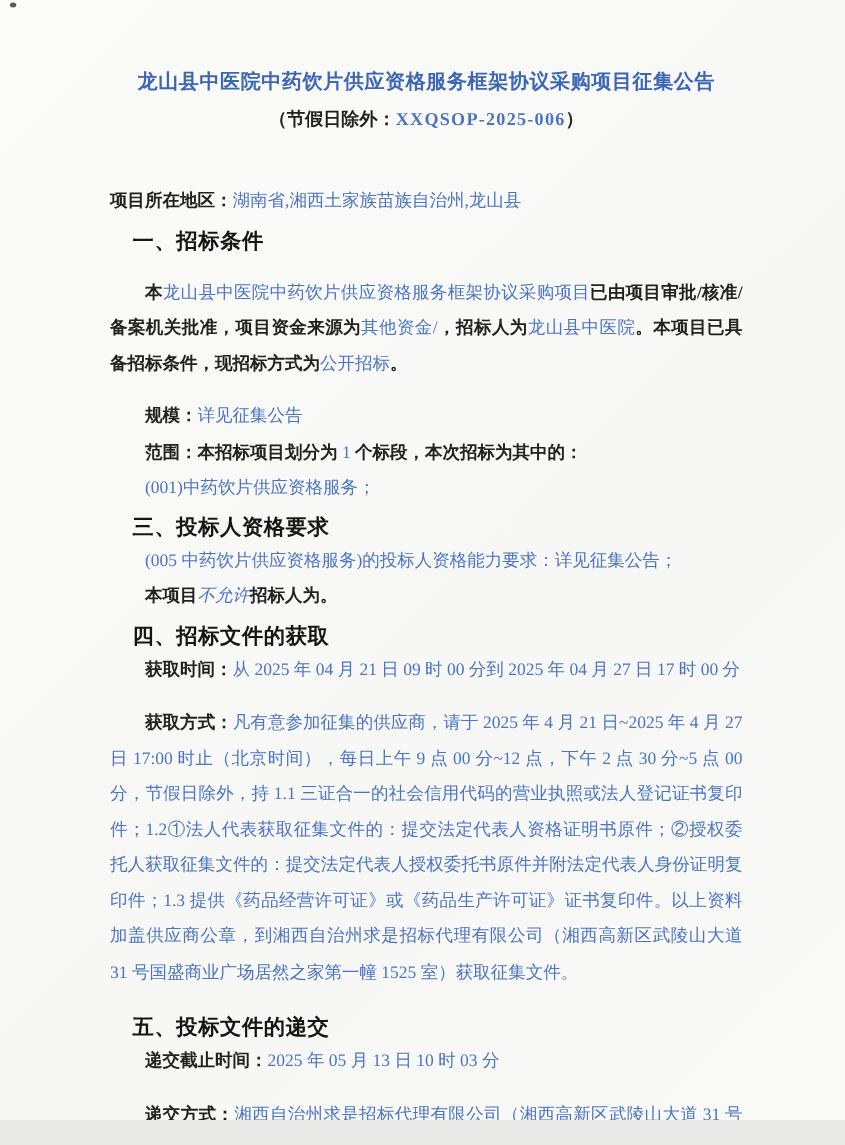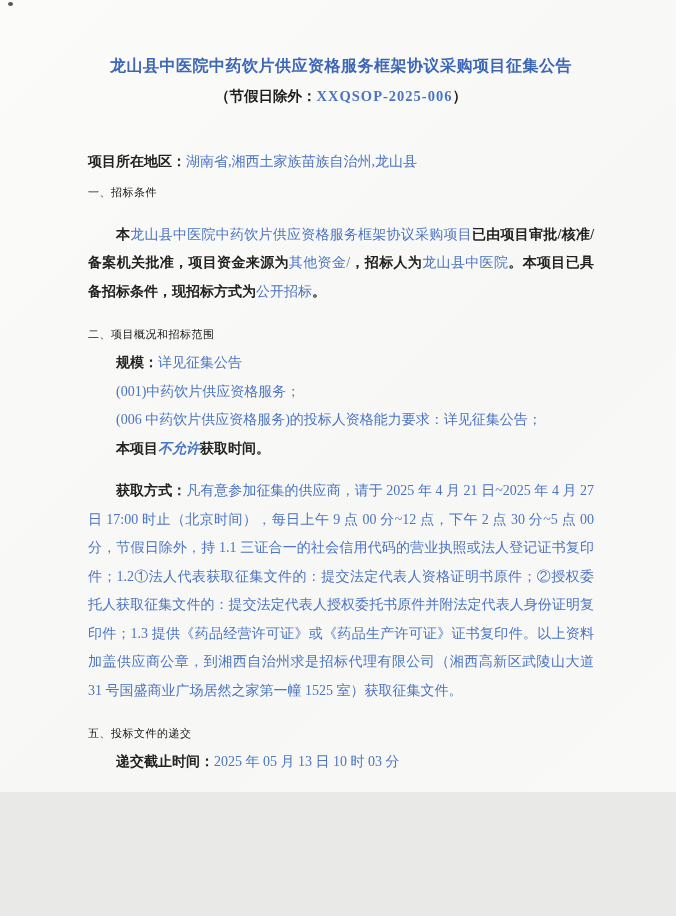--- a/index.html
+++ b/index.html
@@ -3,21 +3,21 @@
 <meta charset="utf-8">
 <style>
   html, body { margin: 0; padding: 0; }
   body {
     width: 676px; height: 916px;
     background: #e9e9e7;
     font-family: "Liberation Serif", "DejaVu Serif", serif;
   }
   .page {
     position: relative;
-    width: 676px; height: 792px;
+    width: 676px; height: 896px;
     box-sizing: border-box;
     background: linear-gradient(135deg, #fbfbf9 0%, #f7f7f5 60%, #f9f9f7 100%);
     padding: 0 82px 0 88px;
     overflow: hidden;
     color: #222;
   }
   .title {
     margin: 54px 0 0 0;
     font-size: 16px;
     line-height: 23px;
@@ -37,30 +37,30 @@
   .subtitle .b { font-weight: 700; letter-spacing: 1px; }
   .region { margin: 40px 0 0 0; }
   .line, .para, .region {
     font-size: 14px;
     line-height: 28.5px;
     color: #222;
   }
   .line, .para { text-indent: 2em; }
   .para { text-align: justify; }
   .sec-heading {
-    font-size: 11px;
-    font-weight: 400;
+    font-size: 17px;
+    font-weight: 700;
     line-height: 29px;
-    margin: 1px 0 0 0;
+    margin: 1px 0 0 18px;
     color: #151515;
     letter-spacing: 0.5px;
   }
   .k { color: #222222; font-weight: 700; text-align: right; }
   .b { color: #4b74c2; font-weight: 400; }
-  .bi { color: #4b74c2; font-weight: 700; font-style: italic; }
+  .bi { color: #4b74c2; font-weight: 400; font-style: italic; }
   
   .page::before {
     content: "";
     position: absolute;
     left: 8px; top: 2px;
     width: 5px; height: 4px;
     background: #3a3a3a;
     border-radius: 50%;
     opacity: 0.85;
   }
@@ -72,26 +72,29 @@
 
   <h1 class="title">龙山县中医院中药饮片供应资格服务框架协议采购项目征集公告</h1>
 
   <div class="subtitle"><span>（节假日除外：</span><span class="b">XXQSOP-2025-006</span><span>）</span></div>
 
   <div class="region"><span class="k">项目所在地区：</span><span class="b">湖南省,湘西土家族苗族自治州,龙山县</span></div>
 
   <h2 class="sec-heading">一、招标条件</h2>
   <p class="para"><span class="k">本</span><span class="b">龙山县中医院中药饮片供应资格服务框架协议采购项目</span><span class="k">已由项目审批/核准/备案机关批准，项目资金来源为</span><span class="b">其他资金/</span><span class="k">，招标人为</span><span class="b">龙山县中医院</span><span class="k">。本项目已具备招标条件，现招标方式为</span><span class="b">公开招标</span><span class="k">。</span></p>
 
-  <h2 class="sec-heading">二、项目概况和招标范围</h2>
   <div class="line"><span class="k">规模：</span><span class="b">详见征集公告</span></div>
+  <div class="line"><span class="k">范围：本招标项目划分为 </span><span class="b">1</span><span class="k"> 个标段，本次招标为其中的：</span></div>
   <div class="line"><span class="b">(001)中药饮片供应资格服务；</span></div>
 
-  <div class="line"><span class="b">(006 中药饮片供应资格服务)的投标人资格能力要求：详见征集公告；</span></div>
-  <div class="line"><span class="k">本项目</span><span class="bi">不允许</span><span class="k">获取时间。</span></div>
+  <h2 class="sec-heading">三、投标人资格要求</h2>
+  <div class="line"><span class="b">(005 中药饮片供应资格服务)的投标人资格能力要求：详见征集公告；</span></div>
+  <div class="line"><span class="k">本项目</span><span class="bi">不允许</span><span class="k">招标人为。</span></div>
 
+  <h2 class="sec-heading">四、招标文件的获取</h2>
+  <div class="line"><span class="k">获取时间：</span><span class="b">从 2025 年 04 月 21 日 09 时 00 分到 2025 年 04 月 27 日 17 时 00 分</span></div>
   <p class="para"><span class="k">获取方式：</span><span class="b">凡有意参加征集的供应商，请于 2025 年 4 月 21 日~2025 年 4 月 27 日 17:00 时止（北京时间），每日上午 9 点 00 分~12 点，下午 2 点 30 分~5 点 00 分，节假日除外，持 1.1 三证合一的社会信用代码的营业执照或法人登记证书复印件；1.2①法人代表获取征集文件的：提交法定代表人资格证明书原件；②授权委托人获取征集文件的：提交法定代表人授权委托书原件并附法定代表人身份证明复印件；1.3 提供《药品经营许可证》或《药品生产许可证》证书复印件。以上资料加盖供应商公章，到湘西自治州求是招标代理有限公司（湘西高新区武陵山大道 31 号国盛商业广场居然之家第一幢 1525 室）获取征集文件。</span></p>
 
   <h2 class="sec-heading">五、投标文件的递交</h2>
   <div class="line"><span class="k">递交截止时间：</span><span class="b">2025 年 05 月 13 日 10 时 03 分</span></div>
   <p class="para"><span class="k">递交方式：</span><span class="b">湘西自治州求是招标代理有限公司（湘西高新区武陵山大道 31 号国盛商业广场居然之家第一幢 1525 室）纸质文件递交</span></p>
 
 </div>
 
 </body></html>

